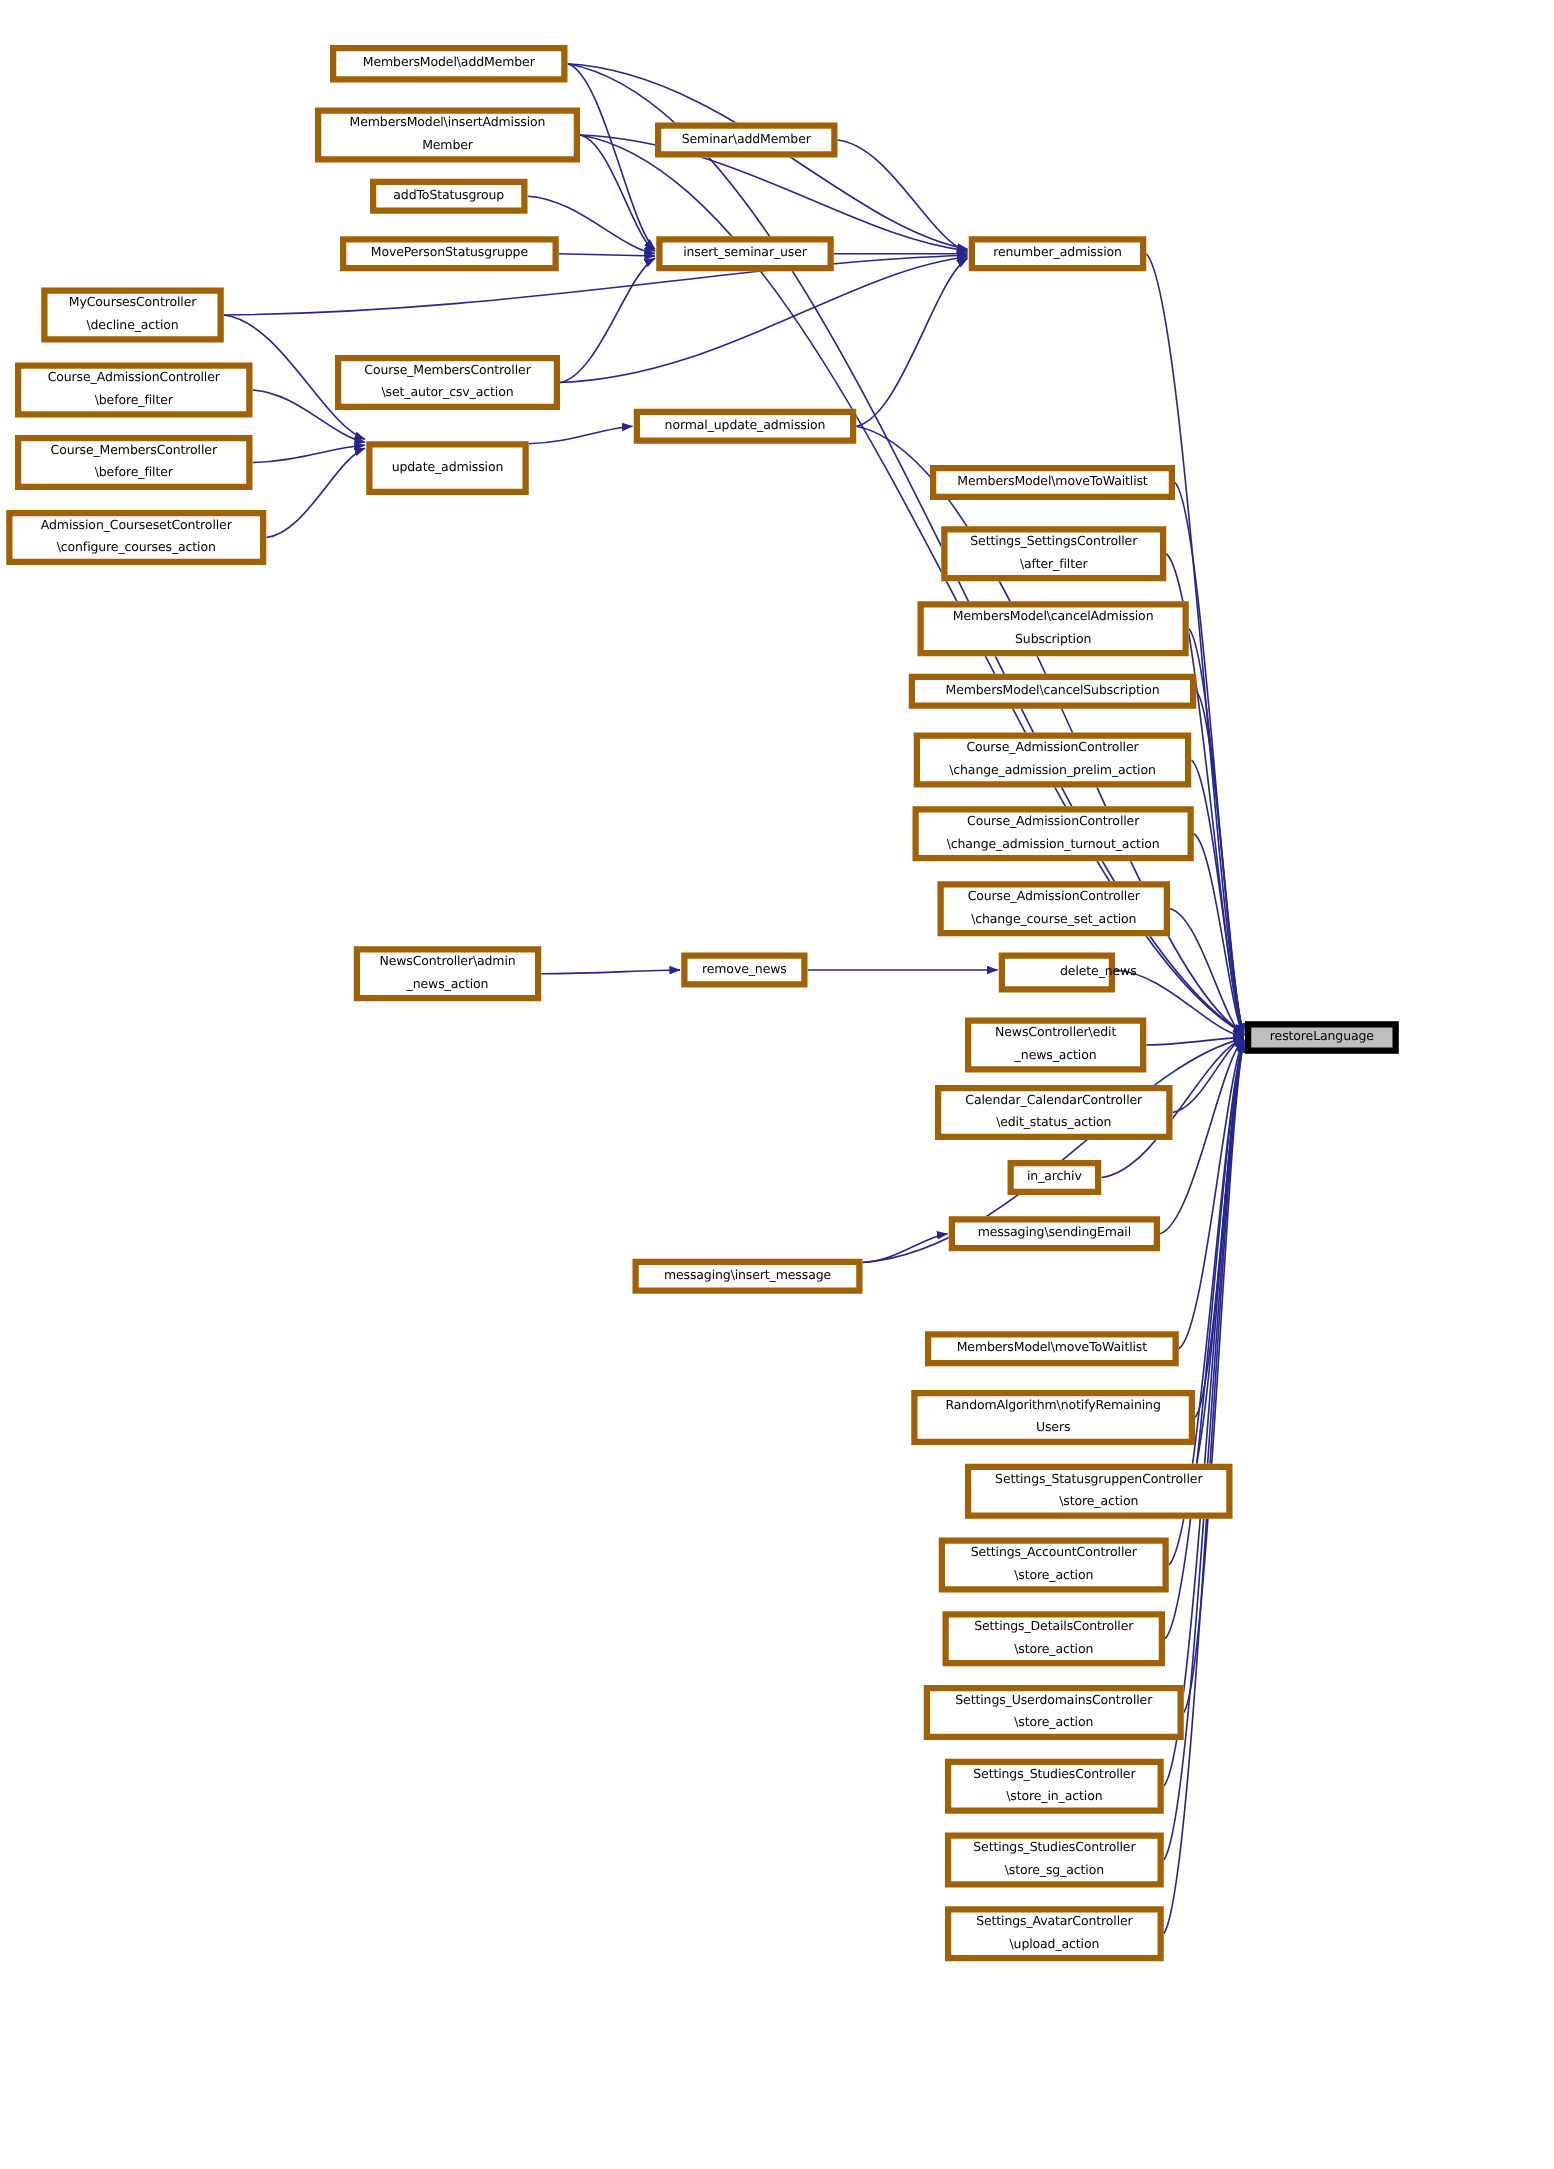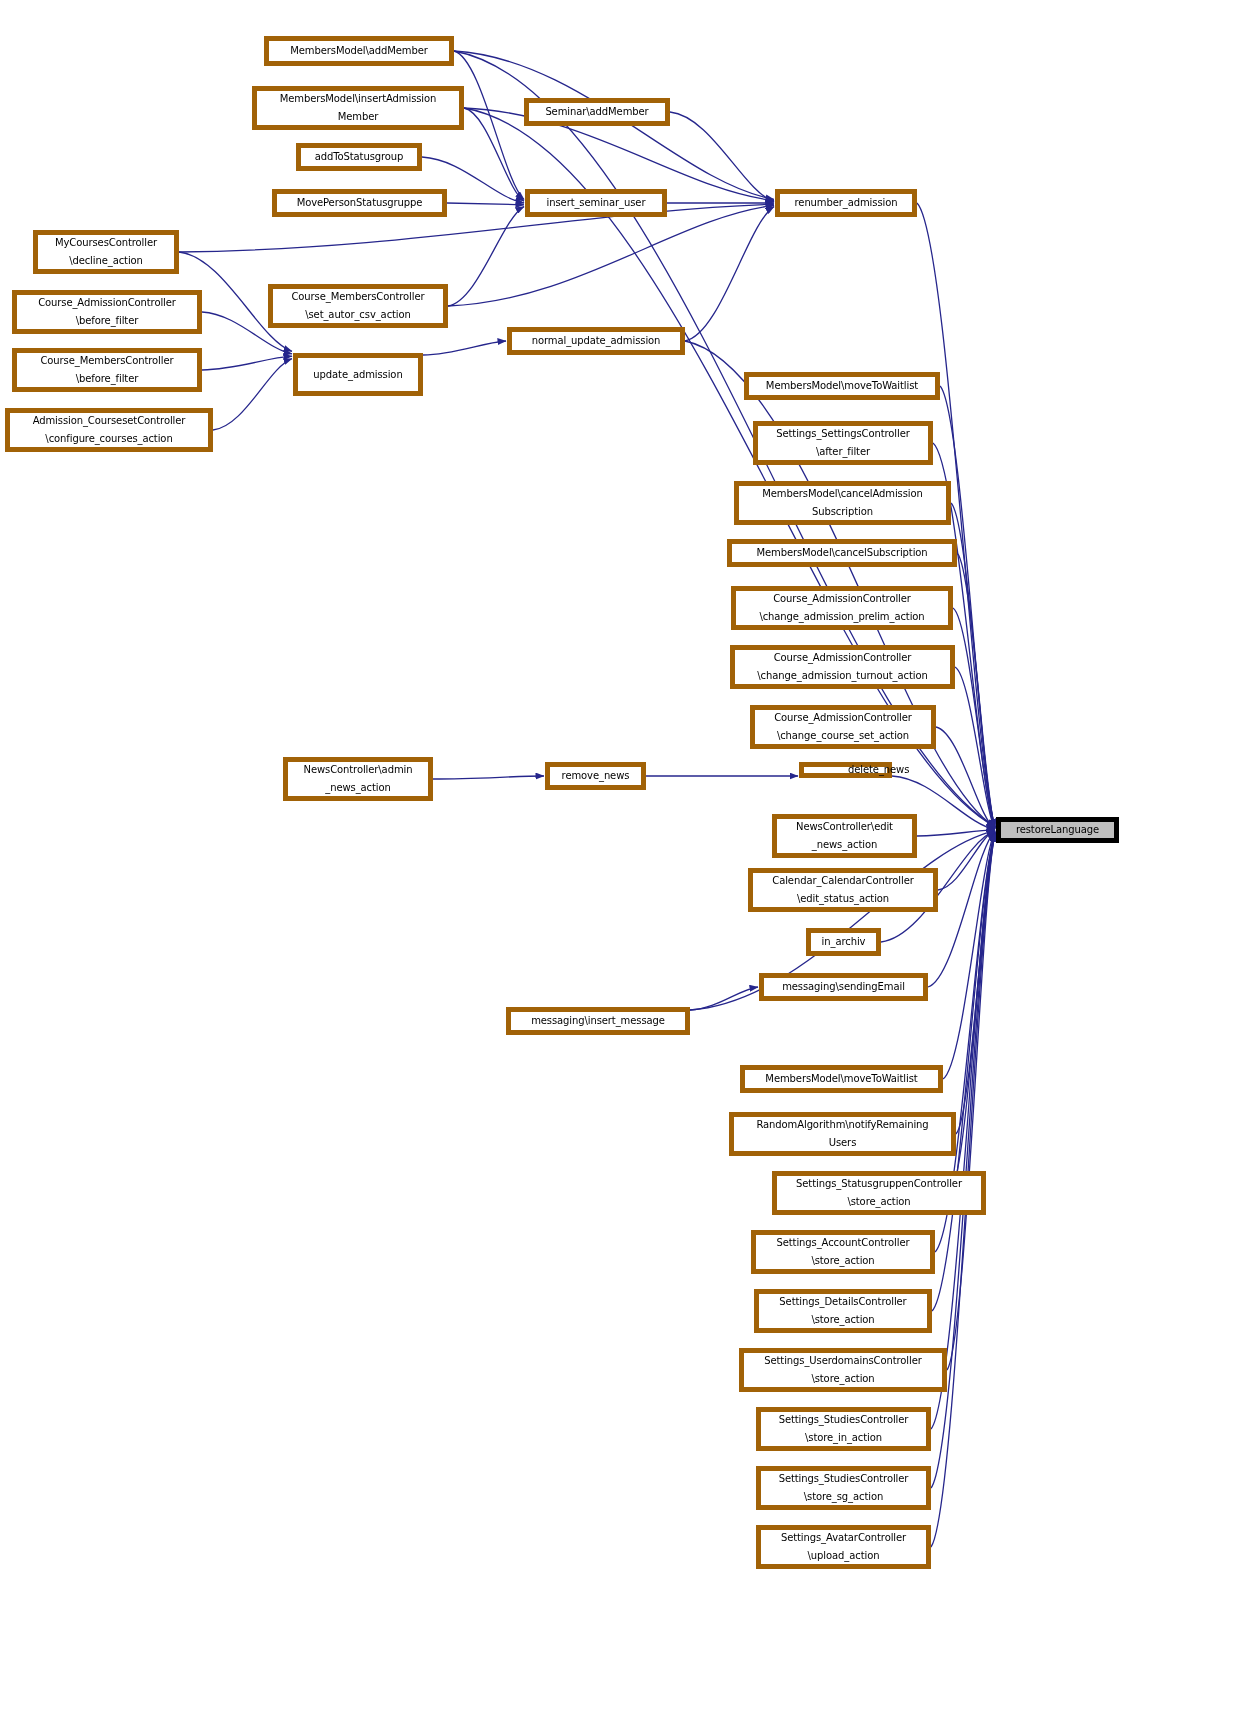--- a/index.html
+++ b/index.html
@@ -137,21 +137,21 @@
       <div class="node" style="left: 727px; top: 539px; width: 230px; height: 28px;"><span class="node-label">MembersModel\cancelSubscription</span></div>
       <div class="node" style="left: 731px; top: 586px; width: 222px; height: 44px;"><span class="node-label">Course_AdmissionController
 \change_admission_prelim_action</span></div>
       <div class="node" style="left: 730px; top: 645px; width: 225px; height: 44px;"><span class="node-label">Course_AdmissionController
 \change_admission_turnout_action</span></div>
       <div class="node" style="left: 750px; top: 705px; width: 186px; height: 44px;"><span class="node-label">Course_AdmissionController
 \change_course_set_action</span></div>
       <div class="node" style="left: 283px; top: 757px; width: 150px; height: 44px;"><span class="node-label">NewsController\admin
 _news_action</span></div>
       <div class="node" style="left: 545px; top: 762px; width: 101px; height: 28px;"><span class="node-label">remove_news</span></div>
-      <div class="node" style="left: 799px; top: 762px; width: 93px; height: 16px; padding-left: 44px;"><span class="node-label">delete_news</span></div>
+      <div class="node" style="left: 799px; top: 762px; width: 93px; height: 32px; padding-left: 44px;"><span class="node-label">delete_news</span></div>
       <div class="node" style="left: 772px; top: 814px; width: 145px; height: 44px;"><span class="node-label">NewsController\edit
 _news_action</span></div>
       <div class="node" style="left: 748px; top: 868px; width: 190px; height: 44px;"><span class="node-label">Calendar_CalendarController
 \edit_status_action</span></div>
       <div class="node" style="left: 806px; top: 928px; width: 75px; height: 28px;"><span class="node-label">in_archiv</span></div>
       <div class="node" style="left: 759px; top: 973px; width: 169px; height: 28px;"><span class="node-label">messaging\sendingEmail</span></div>
       <div class="node" style="left: 506px; top: 996px; width: 184px; height: 28px; margin-top: 11px;"><span class="node-label">messaging\insert_message</span></div>
       <div class="node" style="left: 740px; top: 1065px; width: 203px; height: 28px;"><span class="node-label">MembersModel\moveToWaitlist</span></div>
       <div class="node" style="left: 729px; top: 1112px; width: 227px; height: 44px;"><span class="node-label">RandomAlgorithm\notifyRemaining
 Users</span></div>

